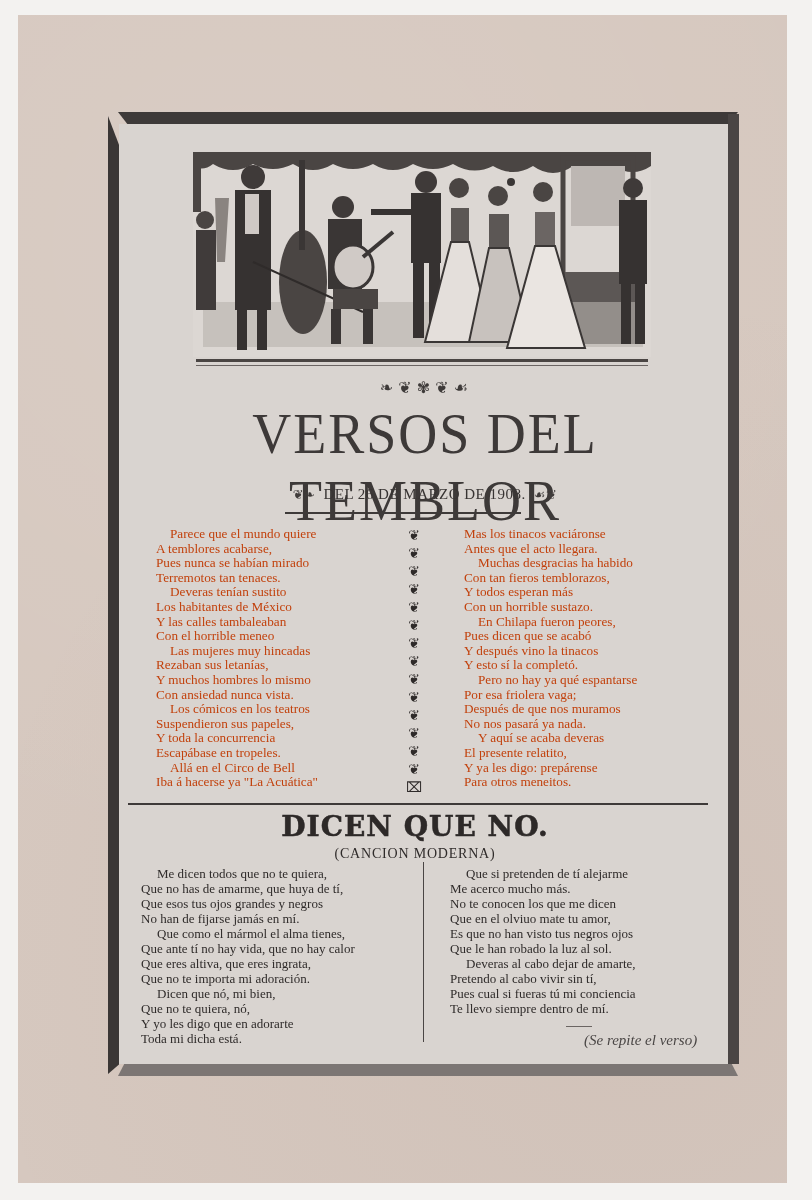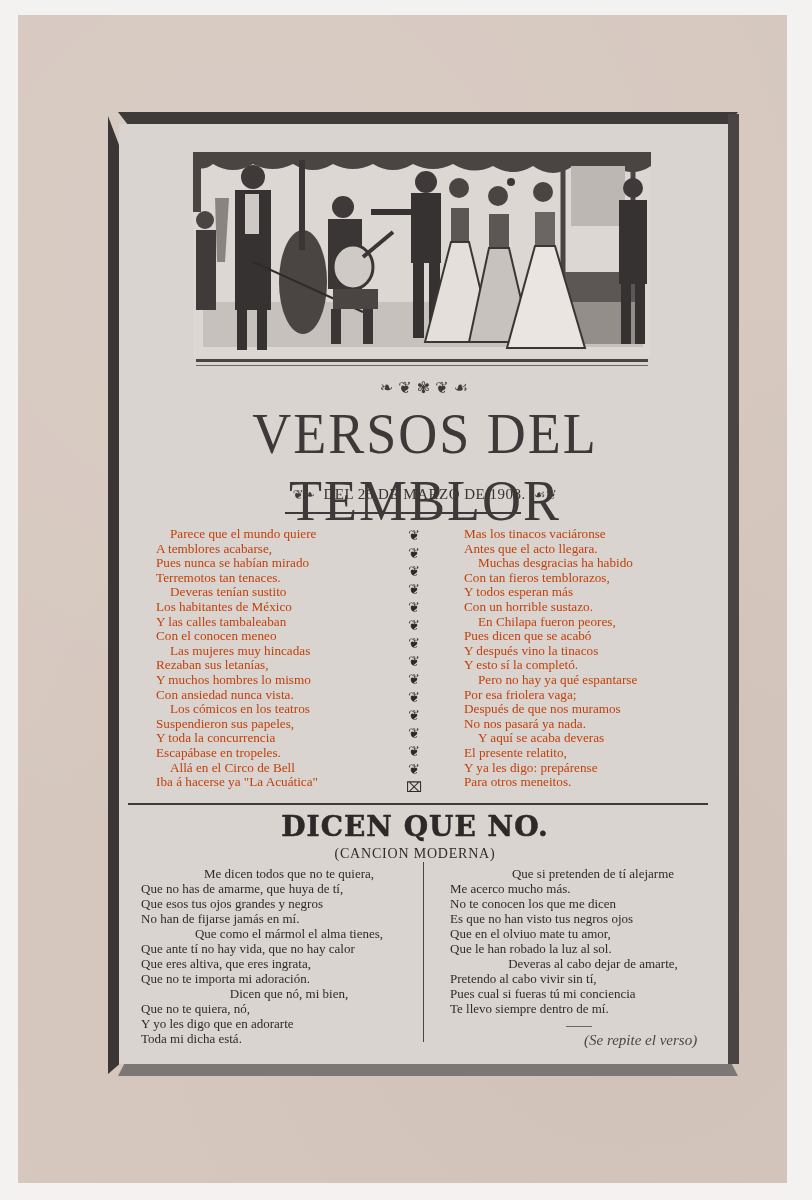--- a/index.html
+++ b/index.html
@@ -36,21 +36,21 @@
   .col-right { left:464px; top:527px; width:240px; }
 
   .vine { position:absolute; left:405px; top:526px; width:18px; height:270px; display:flex; flex-direction:column; align-items:center; color:#2e2a29; font-size:14px; line-height:18px; }
   .section-rule { position:absolute; left:128px; top:803px; width:580px; height:2px; background:#3e3a39; }
 
   .song-title { position:absolute; left:200px; top:810px; width:430px; text-align:center; font-family:"DejaVu Serif", serif; font-weight:bold; font-size:28px; letter-spacing:1px; color:#2d2928; -webkit-text-stroke:0.5px #2d2928; }
   .song-sub { position:absolute; left:250px; top:846px; width:330px; text-align:center; font-family:"Liberation Serif", serif; font-size:14px; letter-spacing:0.8px; color:#2f2b2a; }
 
   .song-col { position:absolute; font-family:"Liberation Serif", serif; font-size:13px; line-height:15px; color:#2f2b2a; }
   .song-col .line { white-space:nowrap; }
-  .song-col .line.indent { padding-left:16px;text-align:center; }
+  .song-col .line.indent { padding-left:16px; }
   .song-left { left:141px; top:866px; width:280px; }
   .song-right { left:450px; top:866px; width:270px; }
   .song-divider { position:absolute; left:423px; top:862px; width:1px; height:180px; background:#4a4544; }
   .repeat-rule { position:absolute; left:566px; top:1026px; width:26px; height:1px; background:#6b6563; }
   .repeat-note { position:absolute; left:584px; top:1032px; font-family:"Liberation Serif", serif; font-style:italic; font-size:15px; color:#4a4645; }
 </style>
 </head>
 <body>
 
 <div class="paper">
@@ -132,21 +132,21 @@
 <div class="title-rule"></div>
 
 <div class="col col-left" id="poemLeft">
     <div class="line indent">Parece que el mundo quiere</div>
     <div class="line">A temblores acabarse,</div>
     <div class="line">Pues nunca se habían mirado</div>
     <div class="line">Terremotos tan tenaces.</div>
     <div class="line indent">Deveras tenían sustito</div>
     <div class="line">Los habitantes de México</div>
     <div class="line">Y las calles tambaleaban</div>
-    <div class="line">Con el conocen meneo</div>
+    <div class="line">Con el horrible meneo</div>
     <div class="line indent">Las mujeres muy hincadas</div>
     <div class="line">Rezaban sus letanías,</div>
     <div class="line">Y muchos hombres lo mismo</div>
     <div class="line">Con ansiedad nunca vista.</div>
     <div class="line indent">Los cómicos en los teatros</div>
     <div class="line">Suspendieron sus papeles,</div>
     <div class="line">Y toda la concurrencia</div>
     <div class="line">Escapábase en tropeles.</div>
     <div class="line indent">Allá en el Circo de Bell</div>
     <div class="line">Iba á hacerse ya "La Acuática"</div>
@@ -208,22 +208,22 @@
     <div class="line indent">Dicen que nó, mi bien,</div>
     <div class="line">Que no te quiera, nó,</div>
     <div class="line">Y yo les digo que en adorarte</div>
     <div class="line">Toda mi dicha está.</div>
   </div>
 <div class="song-divider"></div>
 <div class="song-col song-right" id="songRight">
     <div class="line indent">Que si pretenden de tí alejarme</div>
     <div class="line">Me acerco mucho más.</div>
     <div class="line">No te conocen los que me dicen</div>
+    <div class="line">Que en el olviuo mate tu amor,</div>
     <div class="line">Es que no han visto tus negros ojos</div>
-    <div class="line">Que en el olviuo mate tu amor,</div>
     <div class="line">Que le han robado la luz al sol.</div>
     <div class="line indent">Deveras al cabo dejar de amarte,</div>
     <div class="line">Pretendo al cabo vivir sin tí,</div>
     <div class="line">Pues cual si fueras tú mi conciencia</div>
     <div class="line">Te llevo siempre dentro de mí.</div>
   </div>
 
 <div class="repeat-rule"></div>
 <div class="repeat-note">(Se repite el verso)</div>
 

